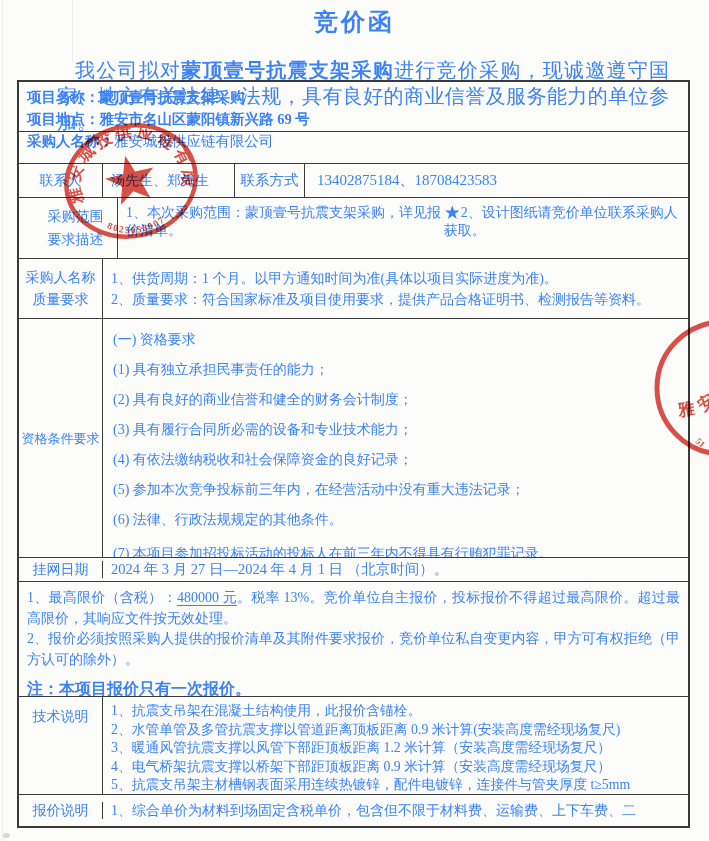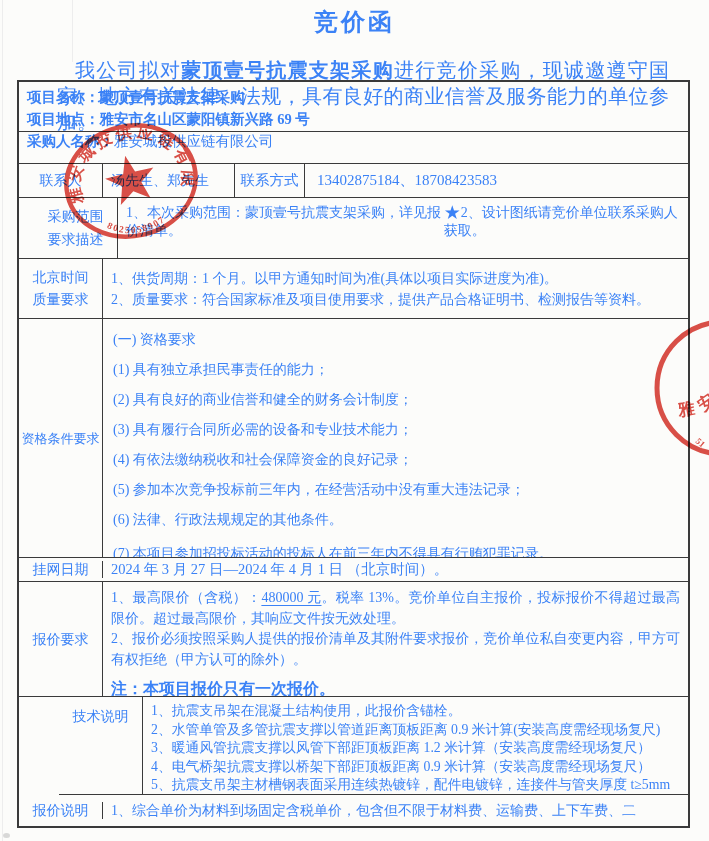--- a/index.html
+++ b/index.html
@@ -57,21 +57,21 @@
   .r-qualify .cell{padding-top:11px; padding-left:10px;}
   .qa-item{line-height:19px; margin-bottom:11px;}
   .qa-item:nth-child(7){margin-bottom:15px;}
   .qa-item:last-child{margin-bottom:0;}
   .r-publish{height:24px; align-items:center;}
   .r-publish .cell{font-size:14.5px;}
   .r-quote{height:115px;}
   .r-quote .cell{padding-top:6px; line-height:20.5px; text-align:justify;}
   .r-quote .price{text-decoration:underline; text-underline-offset:3px;}
   .r-quote .note{font-weight:bold; font-size:16px; margin-top:9px; text-align:left;}
-  .r-tech{height:98px;margin-left:40px;}
+  .r-tech{height:98px;}
   .r-tech .cell{padding-top:5px;}
   .tech-item{line-height:18.6px; white-space:nowrap; font-size:13.8px;}
   .r-qnote{height:31px; align-items:center;}
   .r-qnote .cell{font-size:14px; white-space:nowrap;}
 
   .stamp{position:absolute; mix-blend-mode:multiply; opacity:.88; pointer-events:none;}
   .stamp text{font-family:"Liberation Serif","DejaVu Serif",serif; font-weight:bold;}
 </style>
 </head>
 <body>
@@ -112,21 +112,21 @@
         <span>要求描述</span>
       </div>
       <div class="cell">
         <div>1、本次采购范围：蒙顶壹号抗震支架采购，详见报价清单。</div>
         <div><span class="star">★</span><span>2、设计图纸请竞价单位联系采购人获取。</span></div>
       </div>
     </div>
 
     <div class="t-row r-supply">
       <div class="lbl spread">
-        <span>北京时间</span>
+        <span>采购人名称</span>
         <span>质量要求</span>
       </div>
       <div class="cell">
         <div>1、供货周期：1 个月。以甲方通知时间为准(具体以项目实际进度为准)。</div>
         <div>2、质量要求：符合国家标准及项目使用要求，提供产品合格证明书、检测报告等资料。</div>
       </div>
     </div>
 
     <div class="t-row r-qualify">
       <div class="lbl">资格条件要求</div>
@@ -141,21 +141,20 @@
         <div class="qa-item">(7) 本项目参加招投标活动的投标人在前三年内不得具有行贿犯罪记录。</div>
       </div>
     </div>
 
     <div class="t-row r-publish">
       <div class="lbl">挂网日期</div>
       <div class="cell">2024 年 3 月 27 日—2024 年 4 月 1 日 （北京时间）。</div>
     </div>
 
     <div class="t-row r-quote">
-      <div class="lbl">报价要求</div>
       <div class="cell">
         <div><span>1、最高限价（含税）：</span><span class="price">480000 元</span><span>。税率 13%。竞价单位自主报价，投标报价不得超过最高限价。超过最高限价，其响应文件按无效处理。</span></div>
         <div>2、报价必须按照采购人提供的报价清单及其附件要求报价，竞价单位私自变更内容，甲方可有权拒绝（甲方认可的除外）。</div>
         <div class="note">注：本项目报价只有一次报价。</div>
       </div>
     </div>
 
     <div class="t-row r-tech">
       <div class="lbl topalign">技术说明</div>
       <div class="cell">

